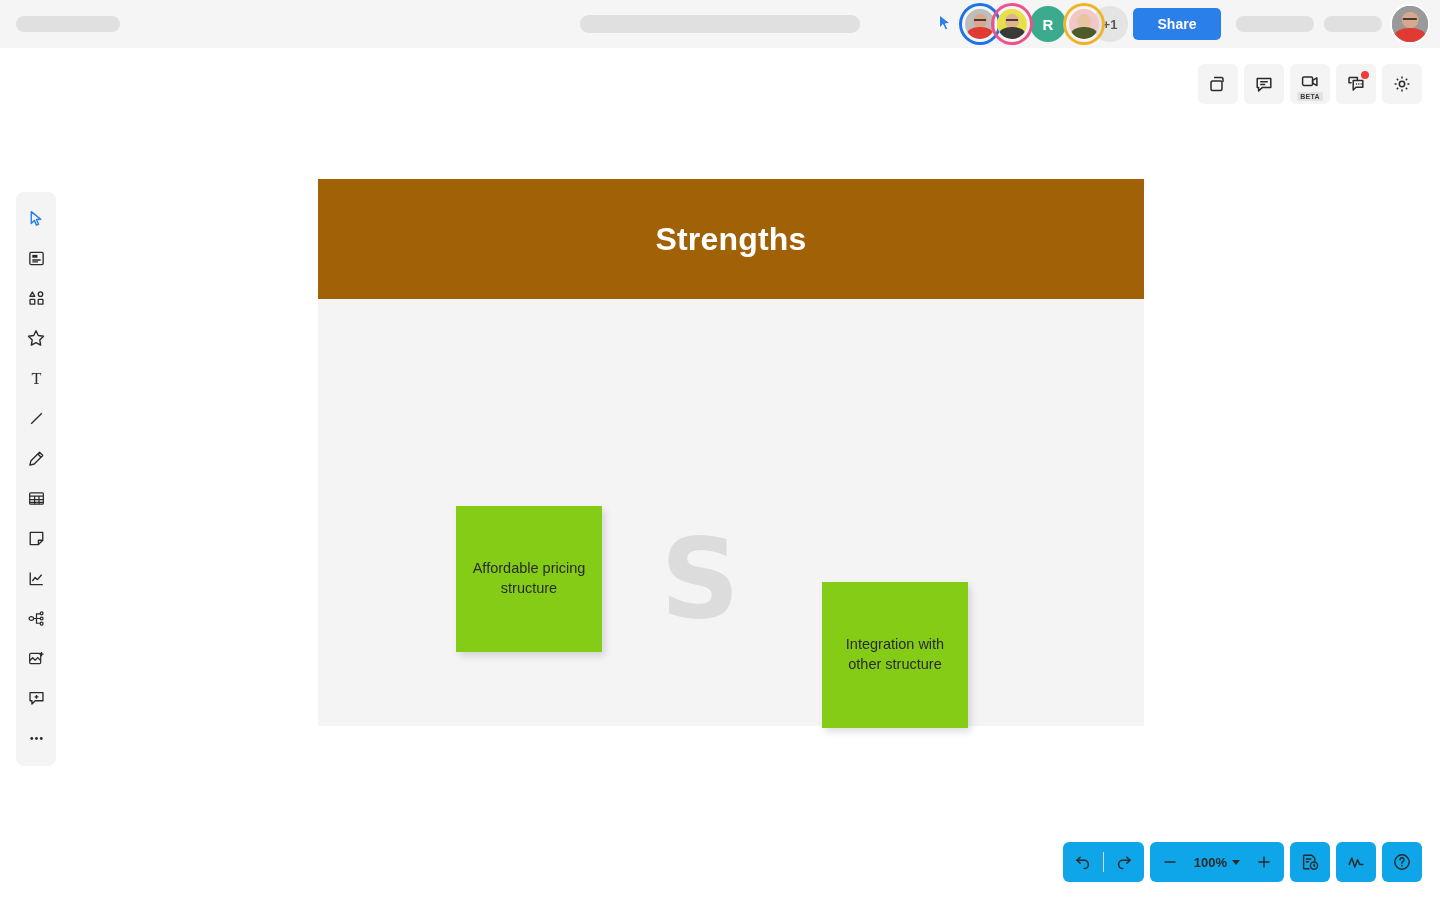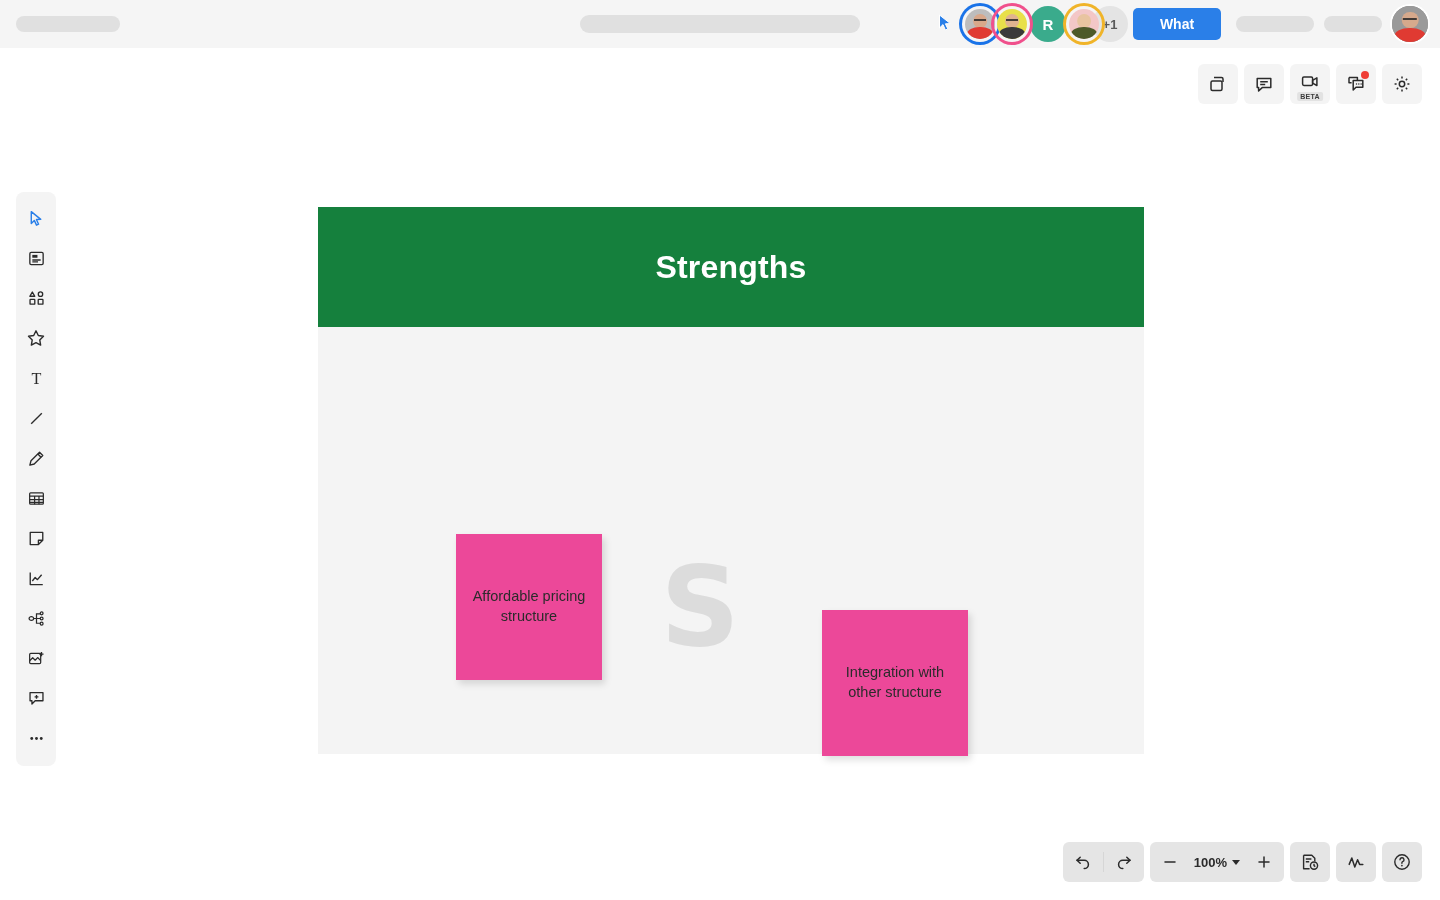--- a/index.html
+++ b/index.html
@@ -130,25 +130,24 @@
     cursor: pointer;
   }
 
   
   .frame {
     position: absolute; left: 318px; top: 179px;
     width: 826px; height: 547px;
   }
   .frame-header {
     height: 120px; width: 100%;
-    background: #15803d;
+    background: #a16207;
     display: flex; flex-direction: column;
     align-items: center; justify-content: center;
     gap: 10px;
-    margin-top: 28px;
   }
   .frame-title {
     color: #ffffff; font-size: 32px; font-weight: 700;
     letter-spacing: .2px;
   }
   .frame-sub {
     color: #ffffff; font-size: 14.5px; font-weight: 700;
   }
   .frame-body {
     height: 427px; width: 100%;
@@ -158,40 +157,40 @@
   .watermark {
     position: absolute; left: 382px; top: 280px;
     font-size: 110px; font-weight: 700;
     color: #dcdcdc; line-height: 1;
     transform: translate(-50%, -50%);
     font-family: "DejaVu Sans", sans-serif;
     user-select: none;
   }
   .note {
     position: absolute;
-    background: #ec4899;
+    background: #84cc16;
     box-shadow: 3px 4px 7px rgba(0,0,0,.13);
     display: flex; align-items: center; justify-content: center;
     padding: 0 12px;
     text-align: center;
     color: #2b2b2b;
     font-size: 14.5px;
     line-height: 1.35;
     cursor: pointer;
   }
   .note-1 { left: 138px; top: 207px; width: 146px; height: 146px; }
   .note-2 { left: 504px; top: 283px; width: 146px; height: 146px; }
 
   
   .br-toolbar {
     position: absolute; right: 18px; bottom: 18px;
     display: flex; gap: 6px; align-items: center;
   }
   .grp {
-    background: #e5e5e5; border-radius: 6px;
+    background: #0ea5e9; border-radius: 6px;
     height: 40px; display: flex; align-items: center;
   }
   .grp-btn {
     width: 40px; height: 40px;
     display: flex; align-items: center; justify-content: center;
     cursor: pointer;
   }
   .divider-v { width: 1px; height: 20px; background: #d6d6d6; }
   .zoom-val {
     font-size: 13px; color: #2b2b2b; font-weight: 600;
@@ -238,21 +237,21 @@
     <div class="av-initial">R</div>
     <div class="av av-ring-yellow">
       <div class="face" style="background:#f3c7c7">
         <div class="head" style="background:#e8c4a0"></div>
         <div class="body" style="background:#4d5a2a"></div>
       </div>
     </div>
     <div class="av-more">+1</div>
   </div>
 
-  <div class="share-btn">What</div>
+  <div class="share-btn">Share</div>
 
   <div class="skeleton-pill sk-r1"></div>
   <div class="skeleton-pill sk-r2"></div>
 
   <div class="me-avatar">
     <div class="face" style="background:#9a9a9a">
       <div class="head" style="background:#d6a98c"></div>
       <div class="glasses"></div>
       <div class="body" style="background:#e03a32"></div>
     </div>

